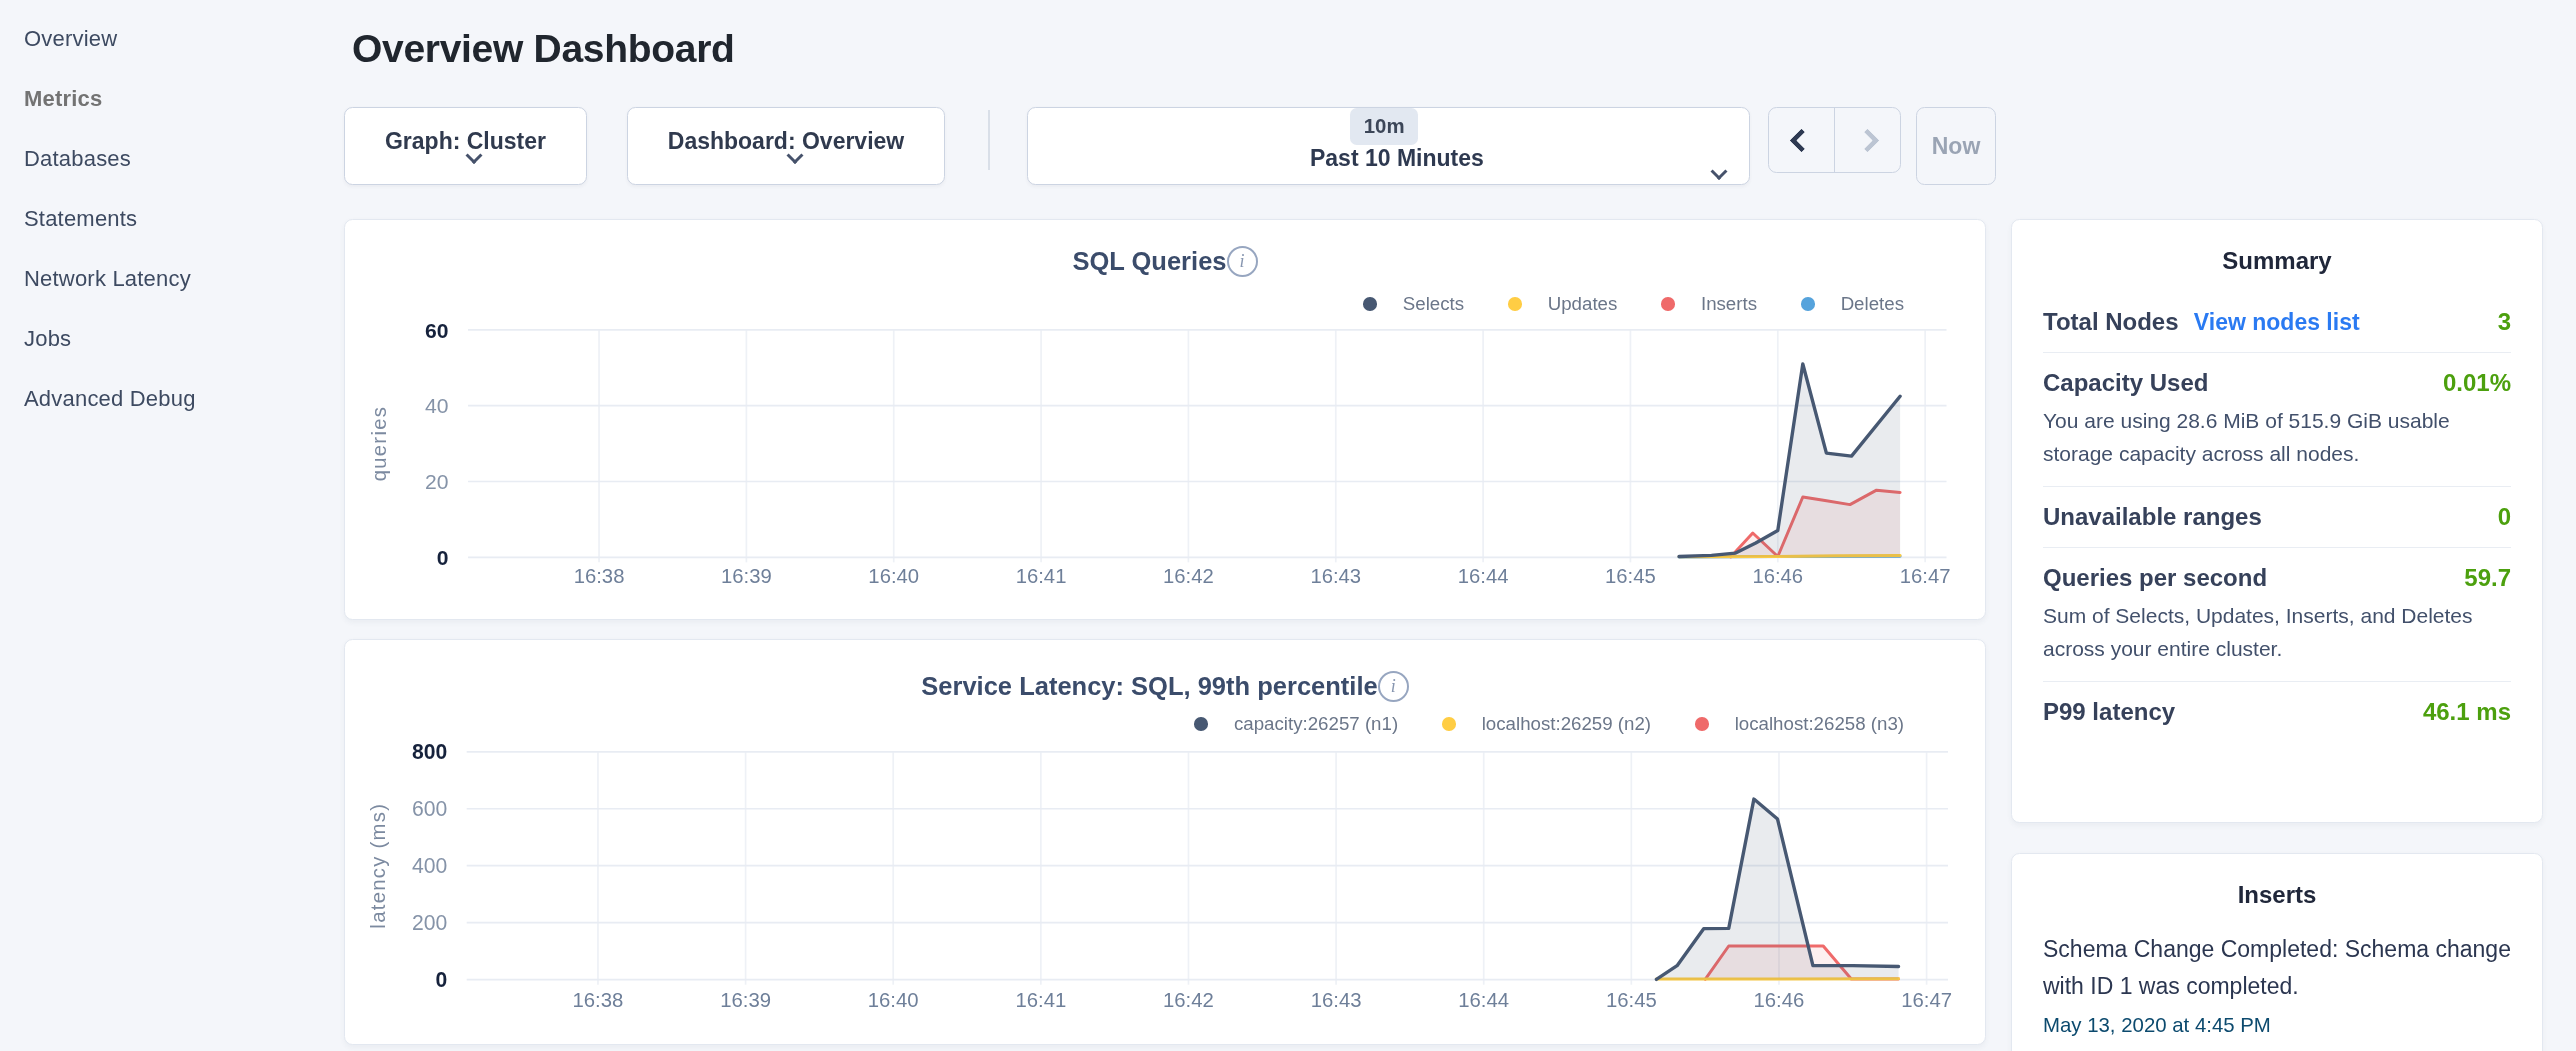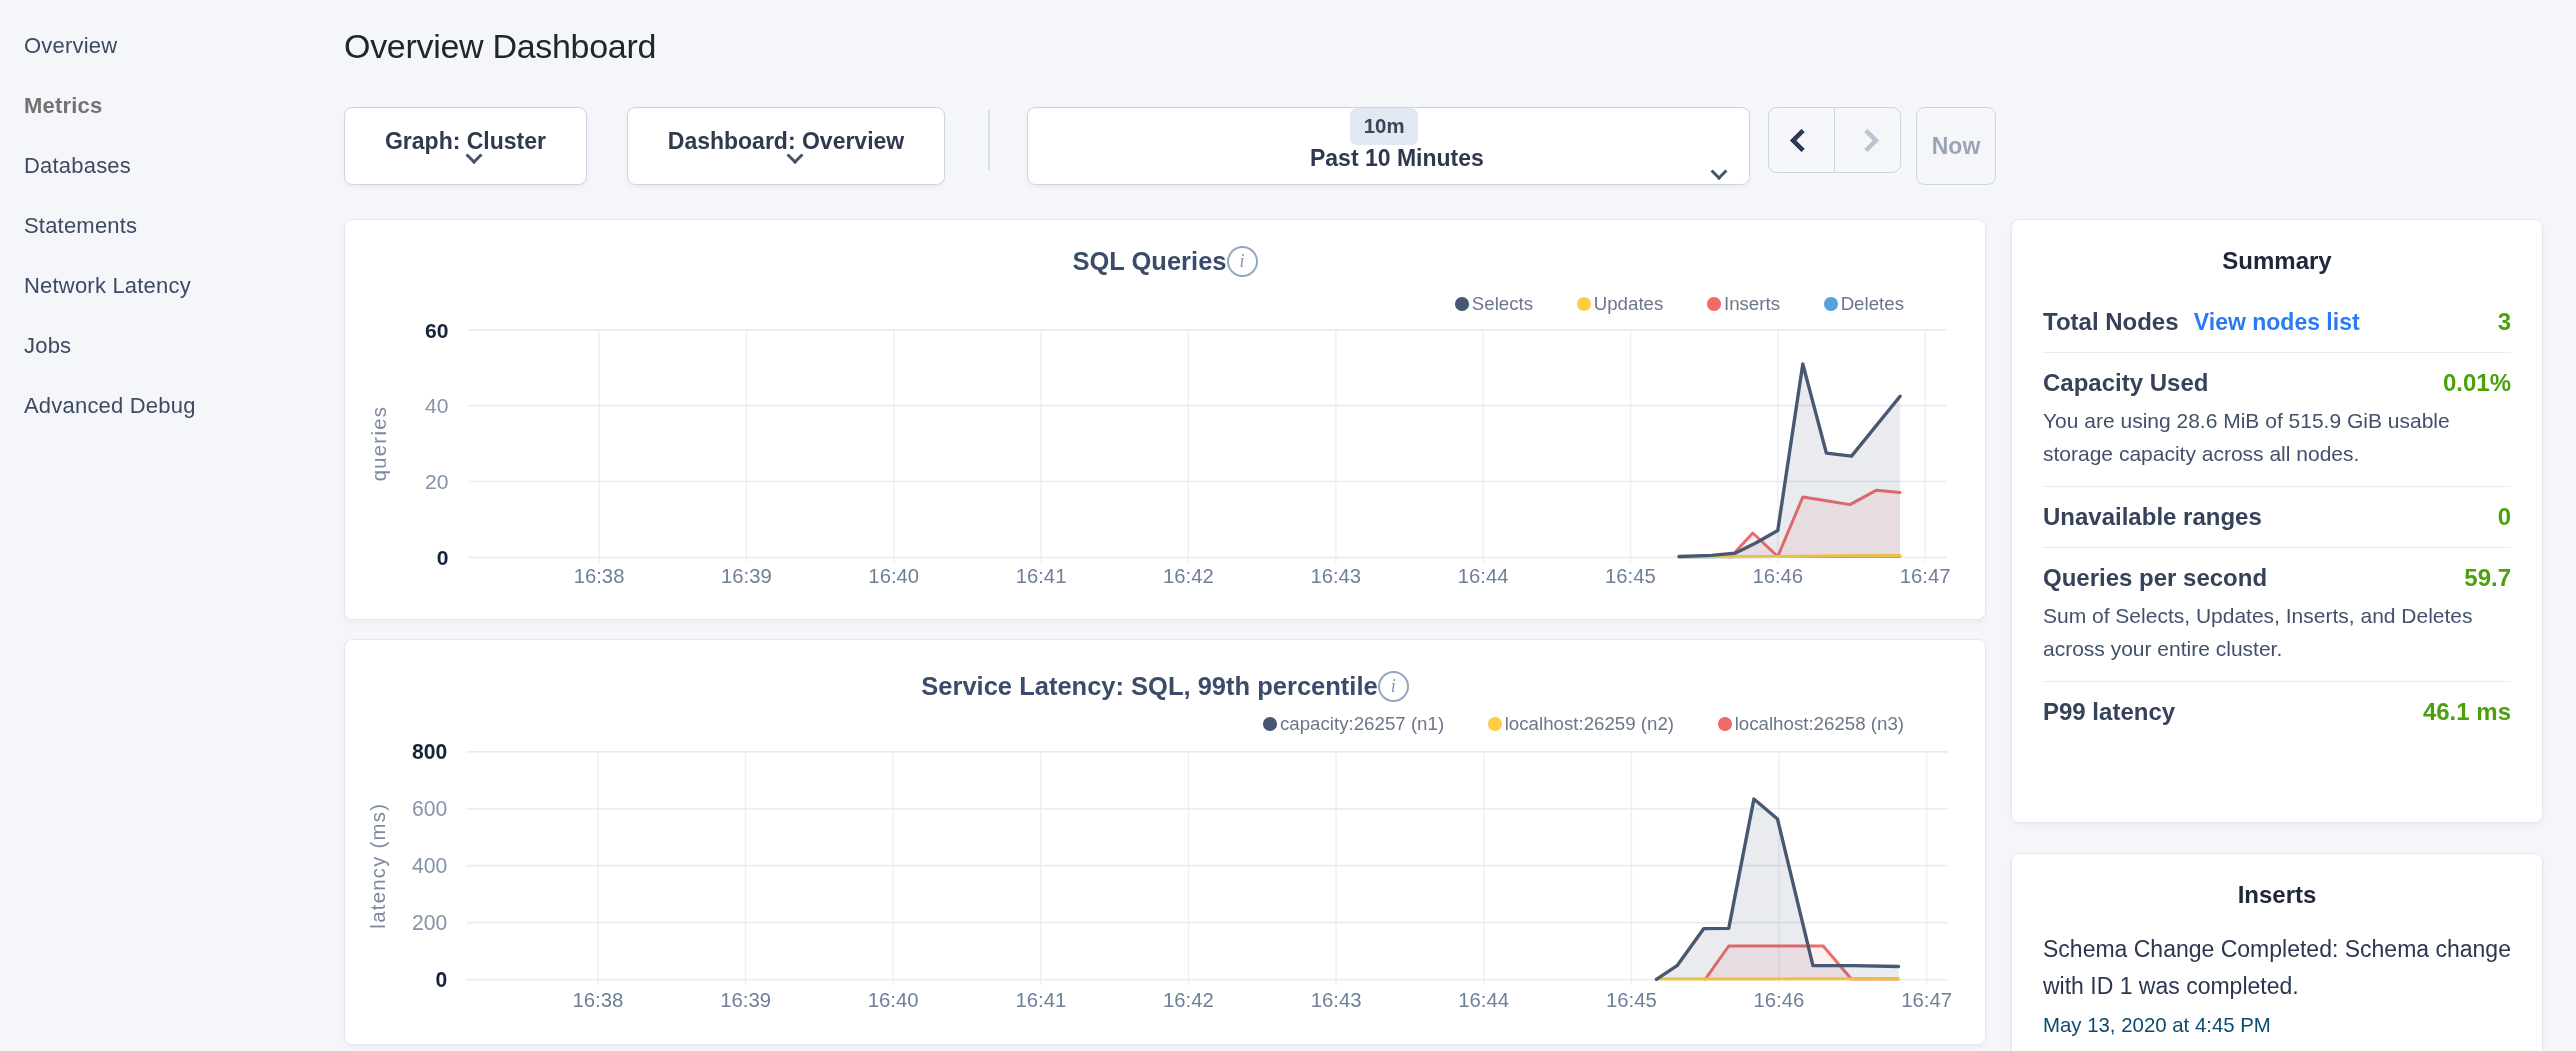--- a/index.html
+++ b/index.html
@@ -3,31 +3,31 @@
 <meta charset="utf-8">
 <style>
   * { margin:0; padding:0; box-sizing:border-box; }
   html,body { background:#e9ecf2; }
   #screen {
     position:relative; width:2576px; height:1051px; overflow:hidden;
     background:#f4f6fa; font-family:"Liberation Sans", sans-serif;
     color:#3a4459;
   }
   
-  #sidebar { position:absolute; left:0; top:0; width:333px; height:1051px; padding-top:16px; }
+  #sidebar { position:absolute; left:0; top:0; width:333px; height:1051px; padding-top:9px; }
   .side-item {
     height:60px; line-height:60px; padding-left:24px;
     font-size:22px; font-weight:500; color:#3d4a61; cursor:pointer;
     letter-spacing:0.2px;
   }
   .side-item.active { color:#737373; font-weight:700; }
   
   #page-title {
-    position:absolute; left:344px; top:27px;
-    font-size:34px; font-weight:400; color:#20262e; letter-spacing:-0.3px;
+    position:absolute; left:352px; top:27px;
+    font-size:39px; font-weight:700; color:#20262e; letter-spacing:-0.3px;
   }
   #toolbar { position:absolute; left:344px; top:107px; height:66px; width:1735px; }
   .tb-box {
     position:absolute; top:0; height:78px; background:#fff;
     border:1.7px solid #ccd4e2; border-radius:8.5px;
     display:flex; align-items:center; justify-content:center;
     font-size:23px; font-weight:700; color:#303a4e; cursor:pointer;
     box-shadow:0 1.7px 3.4px rgba(50,60,80,0.05); font-family:inherit;flex-direction:column;
   }
   .chev-down {
@@ -63,21 +63,21 @@
   .chart-title { position:absolute; left:0; right:0; display:flex; justify-content:center;
     align-items:center; }
   #chart-card-0 .chart-title { top:25.5px; }
   #chart-card-1 .chart-title { top:31px; }
   .ct-text { font-size:25.5px; font-weight:700; color:#3b4c6b; }
   .info-icon { width:31px; height:31px; border:2.6px solid #97a6c0; border-radius:50%;
     display:flex; align-items:center; justify-content:center;
     font-size:18px; font-style:italic; font-family:"Liberation Serif", serif;
     color:#8796b0; cursor:pointer; }
   .legend { position:absolute; right:81px; top:73px; display:flex; gap:44px; align-items:center; }
-  .lg-item { display:flex; align-items:center; gap:3px; cursor:pointer; }
+  .lg-item { display:flex; align-items:center; gap:26px; cursor:pointer; }
   .lg-dot { width:13.6px; height:13.6px; border-radius:50%; }
   .lg-label { font-size:18.7px; color:#6b7689; }
   .plot { position:absolute; left:0; top:0; width:100%; height:100%; }
   
   #summary-card { left:2011px; top:219px; width:532px; height:604px; padding:0 31px; }
   .panel-title { text-align:center; margin:27px 0 17px; font-size:24px; font-weight:700; color:#20273a; }
   .srow { padding:16px 0; border-bottom:1.7px solid #e9edf3; }
   .srow:last-child { border-bottom:none; }
   .srow-head { display:flex; align-items:center; }
   .srow-label { font-size:24px; font-weight:700; color:#36415a; }

